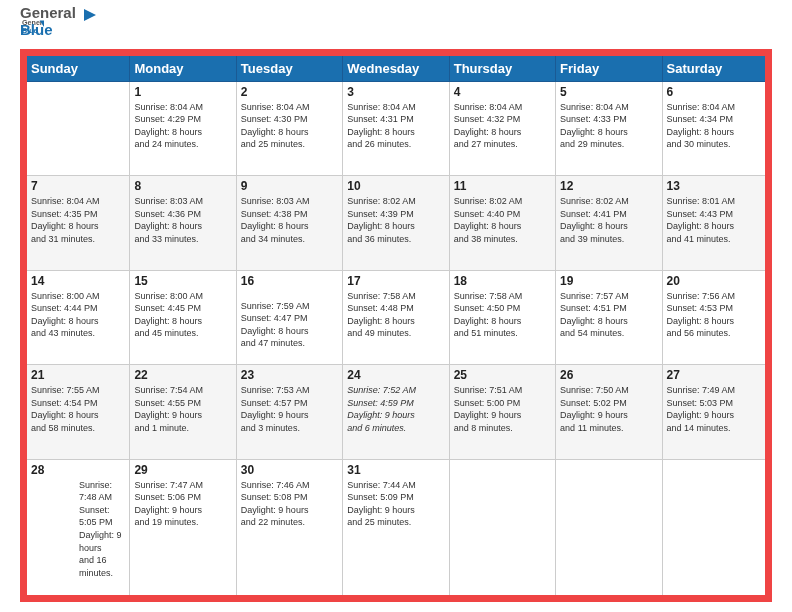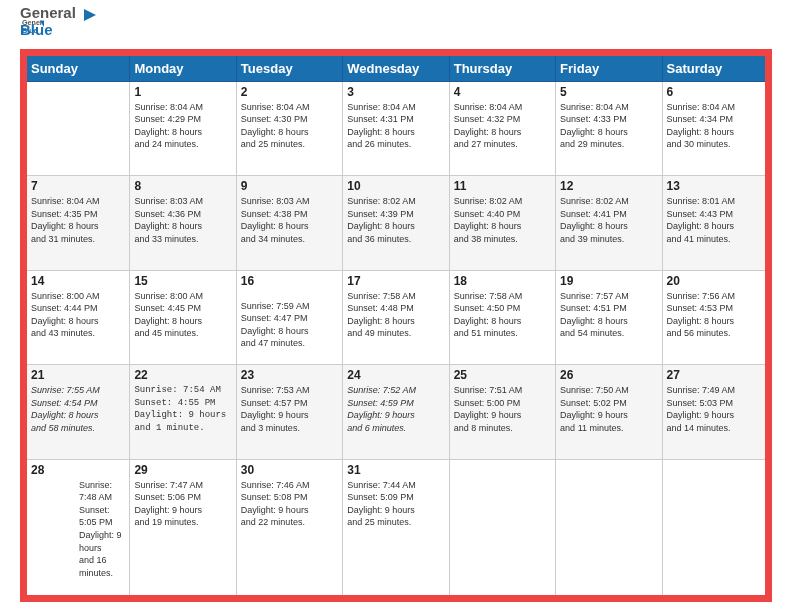--- a/index.html
+++ b/index.html
@@ -270,28 +270,28 @@
             <span class="day-num">20</span>
             <div class="day-info" style="white-space: pre-line;">Sunrise: 7:56 AM
 Sunset: 4:53 PM
 Daylight: 8 hours
 and 56 minutes.</div>
           </td>
         </tr>
         <tr>
           <td>
             <span class="day-num">21</span>
-            <div class="day-info" style="white-space: pre-line; font-style: italic;">Sunrise: 7:55 AM
+            <div class="day-info" style="white-space: pre-line;">Sunrise: 7:55 AM
 Sunset: 4:54 PM
 Daylight: 8 hours
 and 58 minutes.</div>
           </td>
           <td>
             <span class="day-num">22</span>
-            <div class="day-info" style="white-space: pre-line; font-family: Liberation Mono, monospace;">Sunrise: 7:54 AM
+            <div class="day-info" style="white-space: pre-line;">Sunrise: 7:54 AM
 Sunset: 4:55 PM
 Daylight: 9 hours
 and 1 minute.</div>
           </td>
           <td>
             <span class="day-num">23</span>
             <div class="day-info" style="white-space: pre-line;">Sunrise: 7:53 AM
 Sunset: 4:57 PM
 Daylight: 9 hours
 and 3 minutes.</div>

